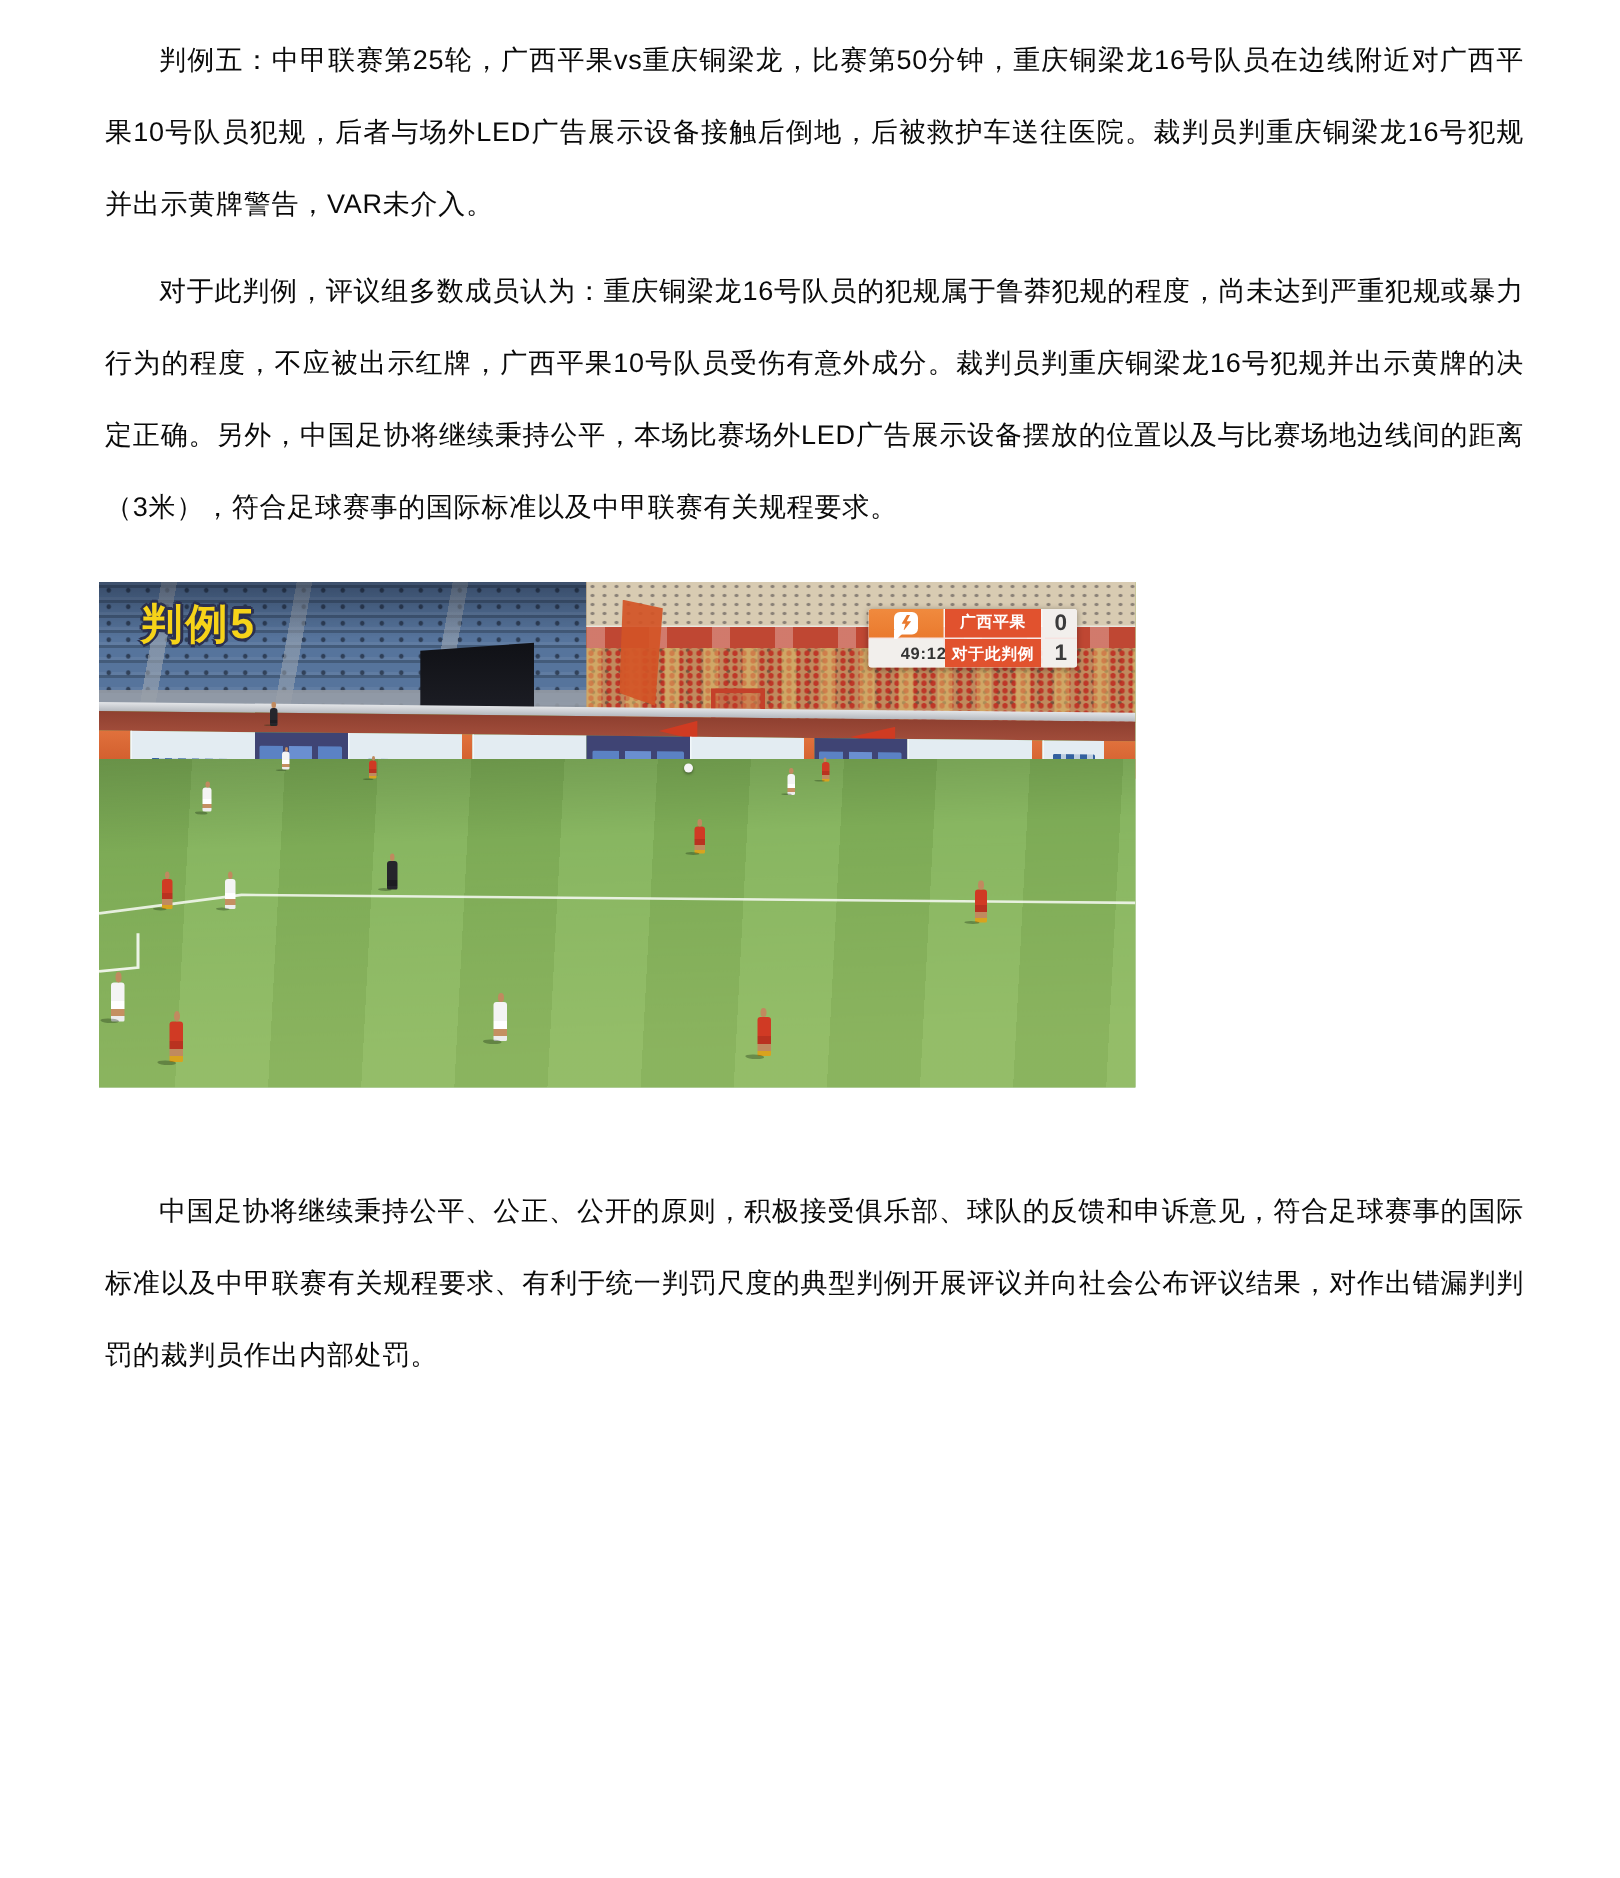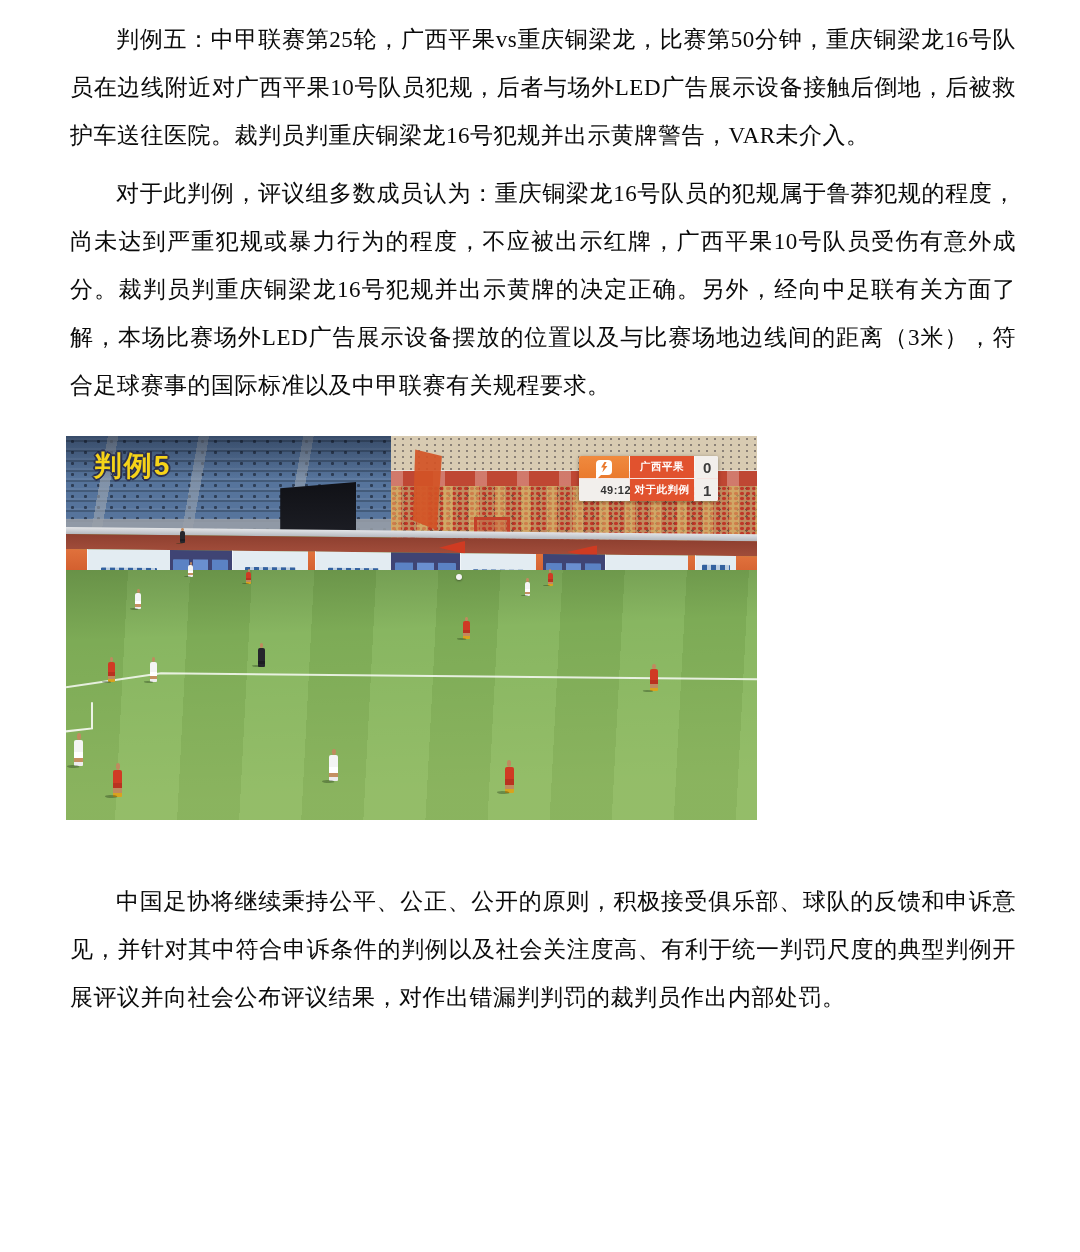--- a/index.html
+++ b/index.html
@@ -1,21 +1,21 @@
 <!DOCTYPE html>
 <html><head>
 <meta charset="utf-8">
 <style>
   html,body{margin:0;padding:0;background:#ffffff;}
   body{width:1080px;min-height:1252px;font-family:"Liberation Sans","DejaVu Sans",sans-serif;color:#0a0a0a;overflow:hidden;}
   .page{padding:16px 64px 20px 70px;}
-  .para{font-size:23px;line-height:48px;text-align:justify;text-indent:2em;margin:0 0 10px 0;color:#0a0a0a;letter-spacing:.5px;font-family:Liberation Serif, serif;}
+  .para{font-size:18px;line-height:48px;text-align:justify;text-indent:2em;margin:0 0 10px 0;color:#0a0a0a;letter-spacing:.5px;}
 
   
-  .photo{position:relative;width:691px;height:384px;margin:26px 0 58px -4px;overflow:hidden;background:#7fae58;}
+  .photo{position:relative;width:691px;height:337px;margin:26px 0 58px -4px;overflow:hidden;background:#7fae58;}
   .photo *{position:absolute;box-sizing:border-box;}
 
   
   .stands-left{left:0;top:0;width:48%;height:25%;
     background-color:#56749c;
     background-image:
       linear-gradient(180deg,rgba(10,15,28,.4),rgba(10,15,28,0) 45%),
       linear-gradient(100deg,transparent 0 12%,rgba(165,172,180,.55) 12% 15%,transparent 15% 38%,rgba(165,172,180,.5) 38% 41%,transparent 41% 68%,rgba(165,172,180,.5) 68% 71%,transparent 71%),
       radial-gradient(circle,rgba(12,18,30,.55) 1.3px,rgba(0,0,0,0) 1.8px),
       repeating-linear-gradient(0deg,rgba(0,0,0,.22) 0 2px,rgba(255,255,255,.06) 2px 4px,rgba(0,0,0,0) 4px 10px);
@@ -87,21 +87,21 @@
   .pin::after{content:'';position:absolute;left:0;bottom:-5px;border:4px solid rgba(0,0,0,0);border-left-color:#ffffff;border-top-color:#ffffff;}
   .pin::before{content:'';position:absolute;left:3px;top:2px;width:10px;height:11px;background:#ea7a2e;
     clip-path:polygon(55% 0,18% 55%,44% 55%,30% 100%,82% 40%,52% 40%,76% 0);}
 </style>
 </head>
 <body>
 
 <div class="page">
 
   <p class="para">判例五：中甲联赛第25轮，广西平果vs重庆铜梁龙，比赛第50分钟，重庆铜梁龙16号队员在边线附近对广西平果10号队员犯规，后者与场外LED广告展示设备接触后倒地，后被救护车送往医院。裁判员判重庆铜梁龙16号犯规并出示黄牌警告，VAR未介入。</p>
-  <p class="para">对于此判例，评议组多数成员认为：重庆铜梁龙16号队员的犯规属于鲁莽犯规的程度，尚未达到严重犯规或暴力行为的程度，不应被出示红牌，广西平果10号队员受伤有意外成分。裁判员判重庆铜梁龙16号犯规并出示黄牌的决定正确。另外，经向中足联有关方面了解，本场比赛场外LED广告展示设备摆放的位置以及与比赛场地边线间的距离（3米），符合足球赛事的国际标准以及中甲联赛有关规程要求。</p>
+  <p class="para">对于此判例，评议组多数成员认为：重庆铜梁龙16号队员的犯规属于鲁莽犯规的程度，尚未达到严重犯规或暴力行为的程度，不应被出示红牌，广西平果10号队员受伤有意外成分。裁判员判重庆铜梁龙16号犯规并出示黄牌的决定正确。另外，中国足协将继续秉持公平，本场比赛场外LED广告展示设备摆放的位置以及与比赛场地边线间的距离（3米），符合足球赛事的国际标准以及中甲联赛有关规程要求。</p>
 
   <figure class="photo">
     <div class="stands-left"></div>
     <div class="tunnel"></div>
     <div class="stands-right"></div>
     <div class="upper-strip"></div>
     <div class="red-wall"></div>
     <div class="crowd-flag"></div>
     <div class="crowd-banner"></div>
 
@@ -161,15 +161,15 @@
           <span class="pin" style="position:relative"></span>
         </div>
       <div class="sb-cell sb-name">广西平果</div>
       <div class="sb-cell sb-score">0</div>
       <div class="sb-cell sb-time">49:12</div>
       <div class="sb-cell sb-name">对于此判例</div>
       <div class="sb-cell sb-score">1</div>
     </div>
   </figure>
 
-  <p class="para">中国足协将继续秉持公平、公正、公开的原则，积极接受俱乐部、球队的反馈和申诉意见，并针对其中符合申诉条件的判例以及社会关注度高、有利于统一判罚尺度的典型判例开展评议并向社会公布评议结果，对作出错漏判判罚的裁判员作出内部处罚。</p>
+  <p class="para">中国足协将继续秉持公平、公正、公开的原则，积极接受俱乐部、球队的反馈和申诉意见，符合足球赛事的国际标准以及中甲联赛有关规程要求、有利于统一判罚尺度的典型判例开展评议并向社会公布评议结果，对作出错漏判判罚的裁判员作出内部处罚。</p>
 
 </div>
 
 </body></html>

